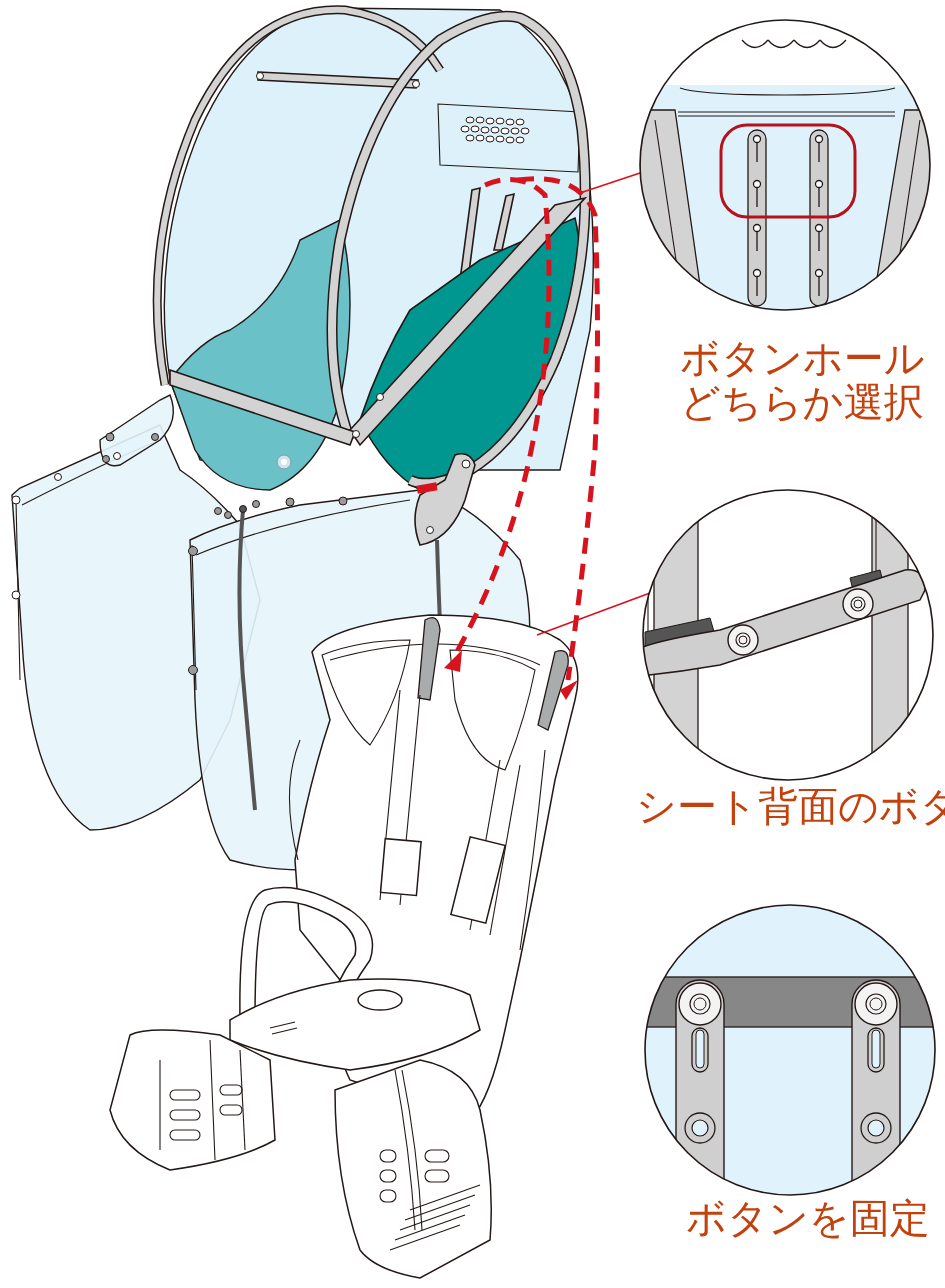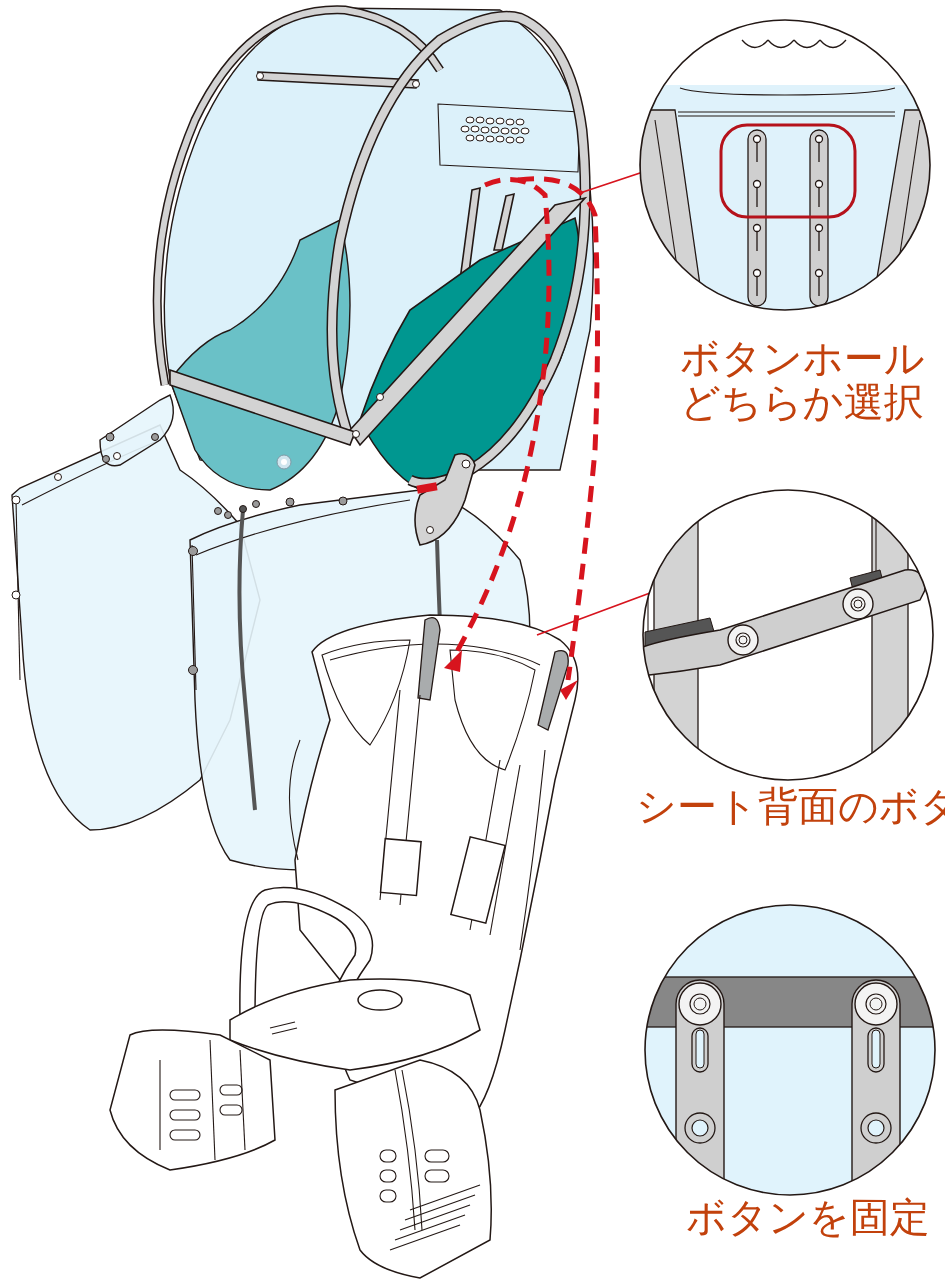--- a/index.html
+++ b/index.html
@@ -4,21 +4,21 @@
 <style>
   html, body { margin:0; padding:0; background:#ffffff; }
   body { width:945px; height:1288px; position:relative; overflow:hidden;
          font-family:"DejaVu Sans","Liberation Sans",sans-serif; }
   #stage { position:absolute; left:0; top:0; width:945px; height:1288px; }
   .caption { position:absolute; color:#c2410c; font-size:40px; line-height:44px;
              font-family:"DejaVu Sans","Liberation Sans",sans-serif; letter-spacing:0; white-space:nowrap; }
   #cap1 { left:680px; top:336px; }
   #cap1 span { display:block; }
   #cap2 { left:636px; top:784px; }
-  #cap3 { left:686px; top:1196px;font-family:Liberation Serif, serif; }
+  #cap3 { left:686px; top:1196px; }
   .thin { fill:none; stroke:#231815; stroke-width:1.1; }
   .frame { fill:#d3d3d3; stroke:#231815; stroke-width:1.6; }
   .clear { fill:#d6eef9; stroke:#231815; stroke-width:1.4; fill-opacity:0.85; }
   .clear2 { fill:#e6f5fc; stroke:#231815; stroke-width:1.4; fill-opacity:0.9; }
   .teal-light { fill:#6ac1c7; stroke:#231815; stroke-width:1.4; }
   .teal { fill:#009790; stroke:#231815; stroke-width:1.6; }
   .seat { fill:#ffffff; stroke:#231815; stroke-width:1.5; }
   .grey { fill:#a9acad; stroke:#231815; stroke-width:1.3; }
   .redash { fill:none; stroke:#d7141e; stroke-width:5; stroke-dasharray:16 10; }
   .leader { fill:none; stroke:#d7141e; stroke-width:1.8; }

